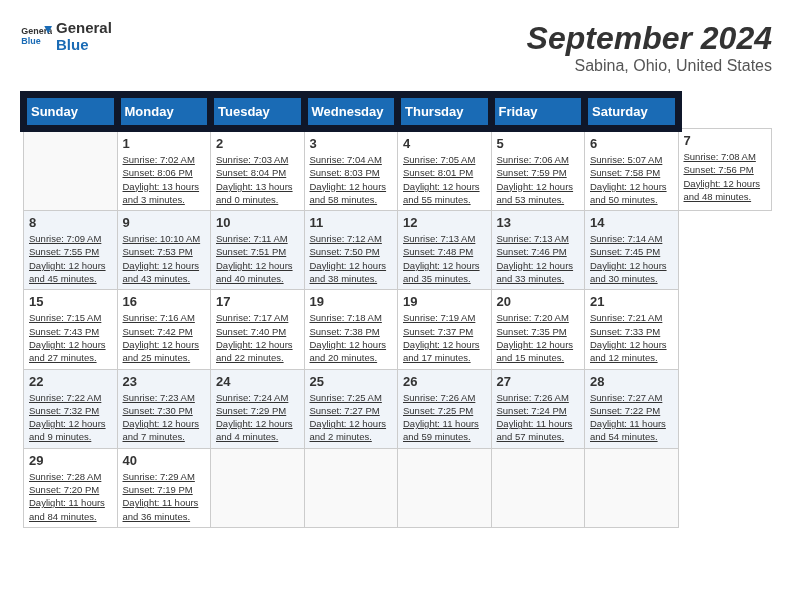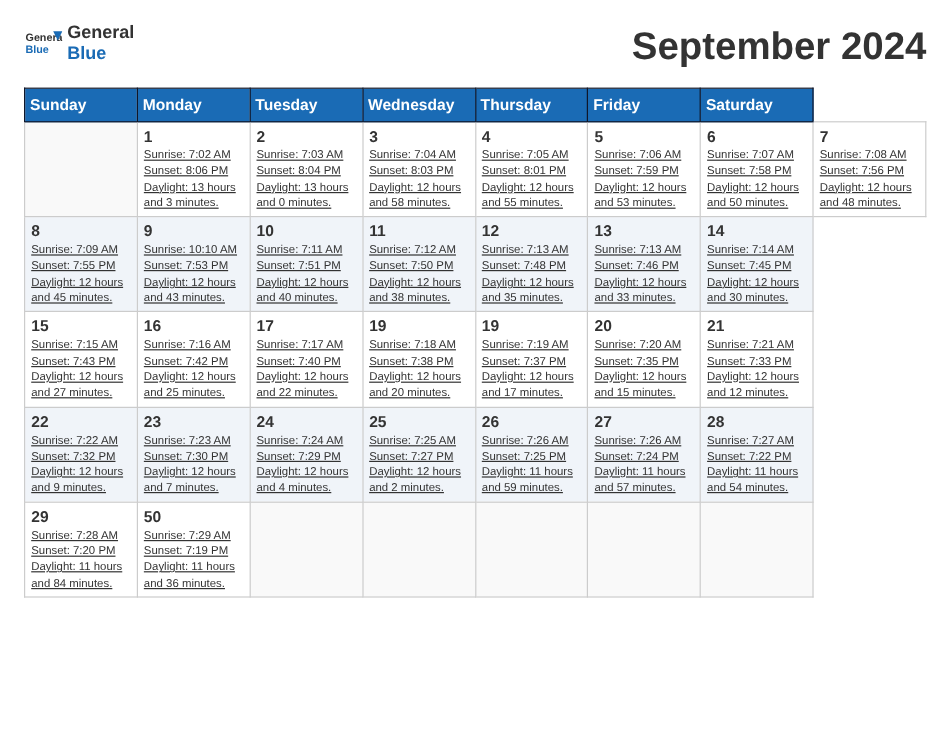--- a/index.html
+++ b/index.html
@@ -25,38 +25,39 @@
       width: 32px;
       height: 32px;
     }
     .title-area {
       text-align: right;
     }
     .month-year {
       font-size: 32px;
       font-weight: bold;
       color: #333;
+      font-style: italic;
     }
     .location {
       font-size: 16px;
       color: #555;
     }
     table {
       width: 100%;
       border-collapse: collapse;
       table-layout: fixed;
     }
     th {
       background-color: #1a6bb5;
       color: white;
       padding: 6px 4px;
       font-size: 13px;
       font-weight: bold;
       text-align: left;
-      border: 1px solid #0f172a;
+      border: 7px solid #0f172a;
     }
     td {
       border: 1px solid #ccc;
       vertical-align: top;
       padding: 4px 5px;
       font-size: 10px;
       color: #333;
       min-height: 80px;
       background: #fff;
     }
@@ -89,20 +90,21 @@
       <text x="2" y="36" font-size="14" font-weight="bold" fill="#1a6bb5">Blue</text>
       <polygon points="38,8 50,8 44,20" fill="#1a6bb5"></polygon>
     </svg>
     <div>
       <div style="font-size:15px;font-weight:bold;color:#333;line-height:1.1;">General</div>
       <div style="font-size:15px;font-weight:bold;color:#1a6bb5;line-height:1.1;">Blue</div>
     </div>
   </div>
   <div class="title-area">
     <div class="month-year">September 2024</div>
+    <div class="location">Sabina, Ohio, United States</div>
   </div>
 </div>
 
 <table>
   <thead>
     <tr>
     <th>Sunday</th>
         <th>Monday</th>
         <th>Tuesday</th>
         <th>Wednesday</th>
@@ -150,21 +152,21 @@
           <span class="day-number">5</span>
           <div class="day-info">
             <div>Sunrise: 7:06 AM</div>
             <div>Sunset: 7:59 PM</div>
             <div>Daylight: 12 hours and 53 minutes.</div>
           </div>
         </td>
         <td>
           <span class="day-number">6</span>
           <div class="day-info">
-            <div>Sunrise: 7:07 AM</div>
+            <div>Sunrise: 5:07 AM</div>
             <div>Sunset: 7:58 PM</div>
             <div>Daylight: 12 hours and 50 minutes.</div>
           </div>
         </td>
         <td>
           <span class="day-number">7</span>
           <div class="day-info">
             <div>Sunrise: 7:08 AM</div>
             <div>Sunset: 7:56 PM</div>
             <div>Daylight: 12 hours and 48 minutes.</div>
@@ -348,21 +350,21 @@
       <tr>
         <td>
           <span class="day-number">29</span>
           <div class="day-info">
             <div>Sunrise: 7:28 AM</div>
             <div>Sunset: 7:20 PM</div>
             <div>Daylight: 11 hours and 84 minutes.</div>
           </div>
         </td>
         <td>
-          <span class="day-number">50</span>
+          <span class="day-number">40</span>
           <div class="day-info">
             <div>Sunrise: 7:29 AM</div>
             <div>Sunset: 7:19 PM</div>
             <div>Daylight: 11 hours and 36 minutes.</div>
           </div>
         </td>
         <td class="empty"></td>
         <td class="empty"></td>
         <td class="empty"></td>
         <td class="empty"></td>

